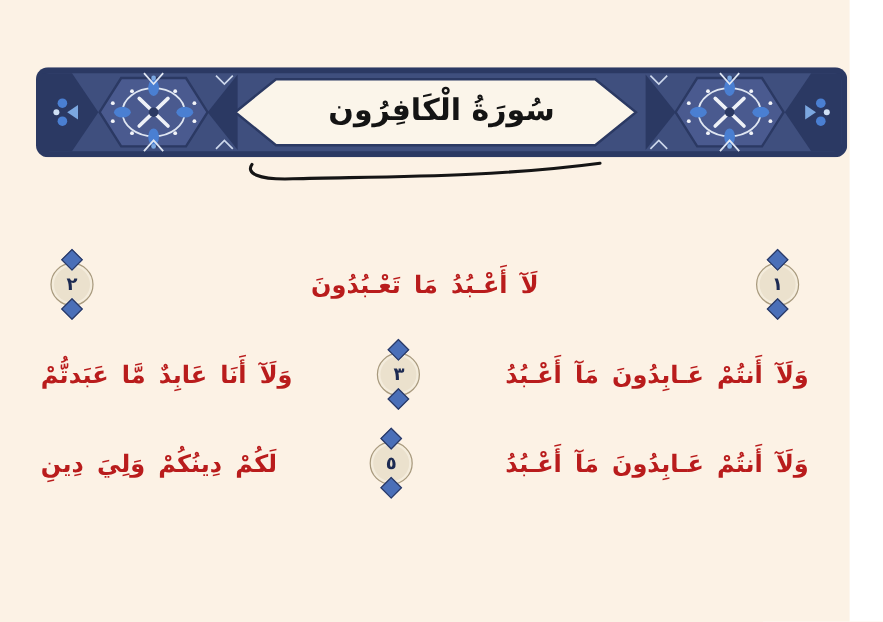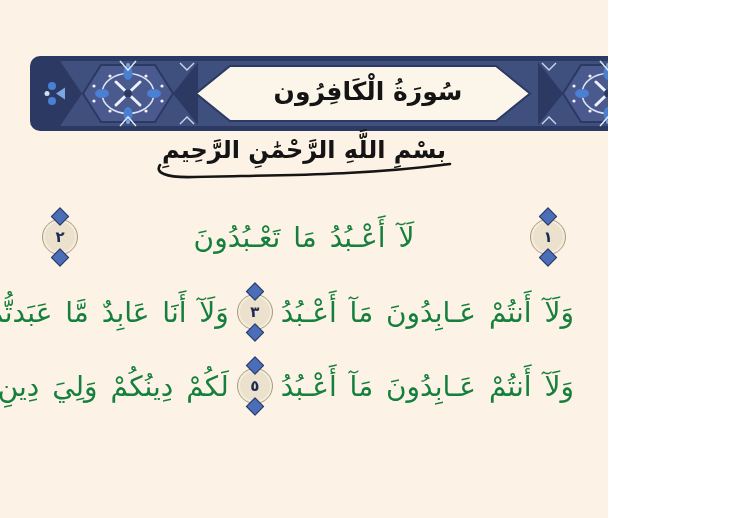--- a/index.html
+++ b/index.html
@@ -1,18 +1,18 @@
 <!DOCTYPE html>
 <html lang="ar"><head>
 <meta charset="utf-8">
 <style>
   html,body { margin:0; padding:0; }
   .page {
     position: relative;
-    width: 608px;
+    width: 708px;
     height: 518px;
     background: #fcf2e5;
     overflow: hidden;
     font-family: "DejaVu Sans", sans-serif;
     color: #161616;
   }
 
   
   .header-band {
     position: absolute;
@@ -57,23 +57,23 @@
     height: 68px;
     direction: rtl;
     display: flex;
     align-items: center;
     justify-content: space-between;
   }
   .verse-line.l1 { top: 203px; }
   .verse-line.l2 { top: 278px; }
   .verse-line.l3 { top: 352px; }
   .vtext {
-    font-size: 28px;
-    font-weight: normal;
-    color: #15803d;
+    font-size: 20px;
+    font-weight: bold;
+    color: #b91c1c;
     word-spacing: 4px;
     white-space: nowrap;
   }
 
   
   .marker {
     position: relative;
     flex: 0 0 auto;
     width: 34px; height: 34px;
     margin: 0 8px;
@@ -152,21 +152,20 @@
       <use href="#sideL" transform="translate(676,0) scale(-1,1)"></use>
 
       <path d="M166,37.5 L200,10 L466,10 L500,37.5 L466,65 L200,65 Z" fill="#fbf5ea" stroke="#2b3963" stroke-width="2"></path>
     </svg>
     <div class="title-wrap">
       <span class="surah-title">سُورَةُ الْكَافِرُون</span>
     </div>
   </div>
 
   <div class="bismillah">
-    <span class="bismillah-text">بِسْمِ اللَّهِ الرَّحْمَٰنِ الرَّحِيمِ</span>
     <svg class="bismillah-swash" width="300" height="20" viewBox="0 0 300 20" aria-hidden="true">
       <path d="M6,3 C1,10 10,16 40,15 C120,13 205,14 296,2" fill="none" stroke="#151515" stroke-width="2.6" stroke-linecap="round"></path>
     </svg>
   </div>
 
   <div class="verse-line l1">
     <span class="marker">
       <span class="num">١</span>
     </span>
     <span class="vtext">لَآ أَعْـبُدُ مَا تَعْـبُدُونَ</span>

